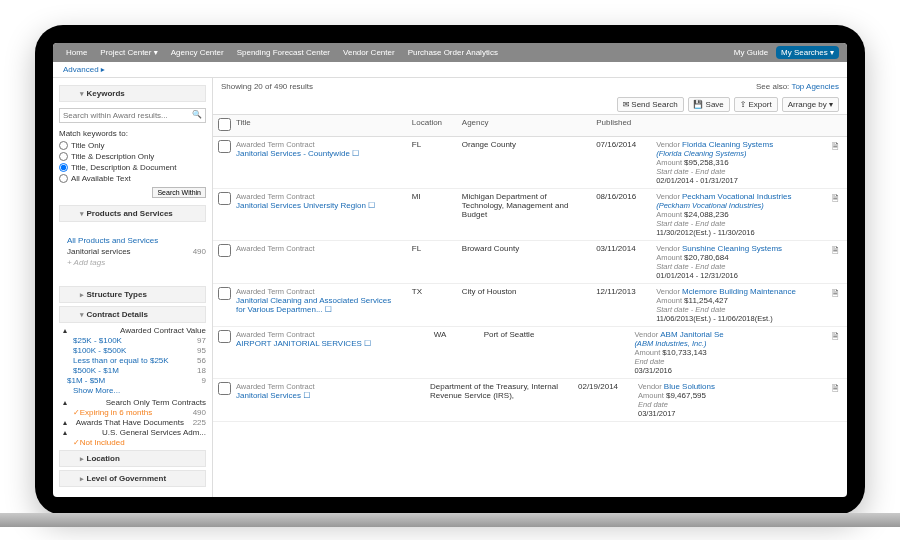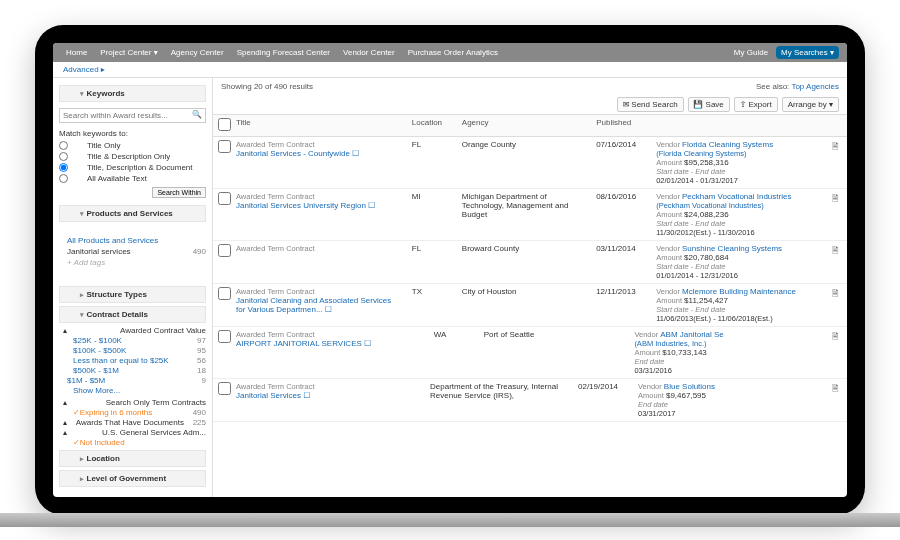--- a/index.html
+++ b/index.html
@@ -11,21 +11,21 @@
 .topnav span{padding:2px 5px;cursor:pointer}
 .topnav .my-searches{background:#0369a1;border-radius:4px}
 .topnav .sp{flex:1}
 .subbar{color:#1a6bb5;padding:3px 10px;font-size:8px;border-bottom:1px solid #ddd}
 .body{display:flex;flex:1;overflow:hidden}
 .sidebar{width:160px;border-right:1px solid #ddd;overflow-y:auto;padding:4px 6px}
 .section-h{background:#f3f3f3;padding:3px 20px;font-weight:bold;margin:3px 0;border:1px solid #e5e5e5;font-size:8px;display:flex;align-items:center;gap:3px}
 .section-h::before{content:"▸";font-size:7px;color:#888}
 .section-h.open::before{content:"▾"}
 .sb-input{width:100%;border:1px solid #ccc;padding:2px 3px;font-size:8px;margin:3px 0}
-.radio-row{display:flex;align-items:center;gap:19px;margin:2px 0;font-size:8px}
+.radio-row{display:flex;align-items:center;gap:3px;margin:2px 0;font-size:8px}
 .radio-row input{width:9px;height:9px}
 .swbtn{font-size:7px;border:1px solid #bbb;background:#f5f5f5;padding:1px 4px;float:right;margin-top:2px}
 .link{color:#1a6bb5;cursor:pointer}
 .facet{display:flex;justify-content:space-between;font-size:8px;margin:1px 0 1px 8px}
 .facet .ct{color:#888}
 .orange{color:#f58220}
 .addtags{color:#aaa;font-style:italic;font-size:8px;margin:2px 0 19px 8px}
 .main{flex:1;display:flex;flex-direction:column;overflow:hidden}
 .results-hdr{display:flex;justify-content:space-between;padding:4px 8px;font-size:8px;color:#555}
 .toolbar{display:flex;justify-content:flex-end;gap:4px;padding:2px 8px}
@@ -37,21 +37,21 @@
 .c-title{flex:1.6}
 .c-loc{width:50px}
 .c-ag{flex:1.2}
 .c-pub{width:60px}
 .c-vend{flex:1.6}
 .c-ico{width:20px}
 .trow{display:flex;border-bottom:1px solid #eee;font-size:8px}
 .trow .sub{color:#888;font-size:7.5px}
 .trow .amt{color:#333}
 .dates{color:#888;font-style:italic;font-size:7.5px}
-.ital{}
+.ital{font-style:italic}
 </style>
 </head>
 <body>
 
 <div class="laptop">
     <div class="screen">
 
 <div class="topnav">
   <span>Home</span>
   <span>Project Center ▾</span>

